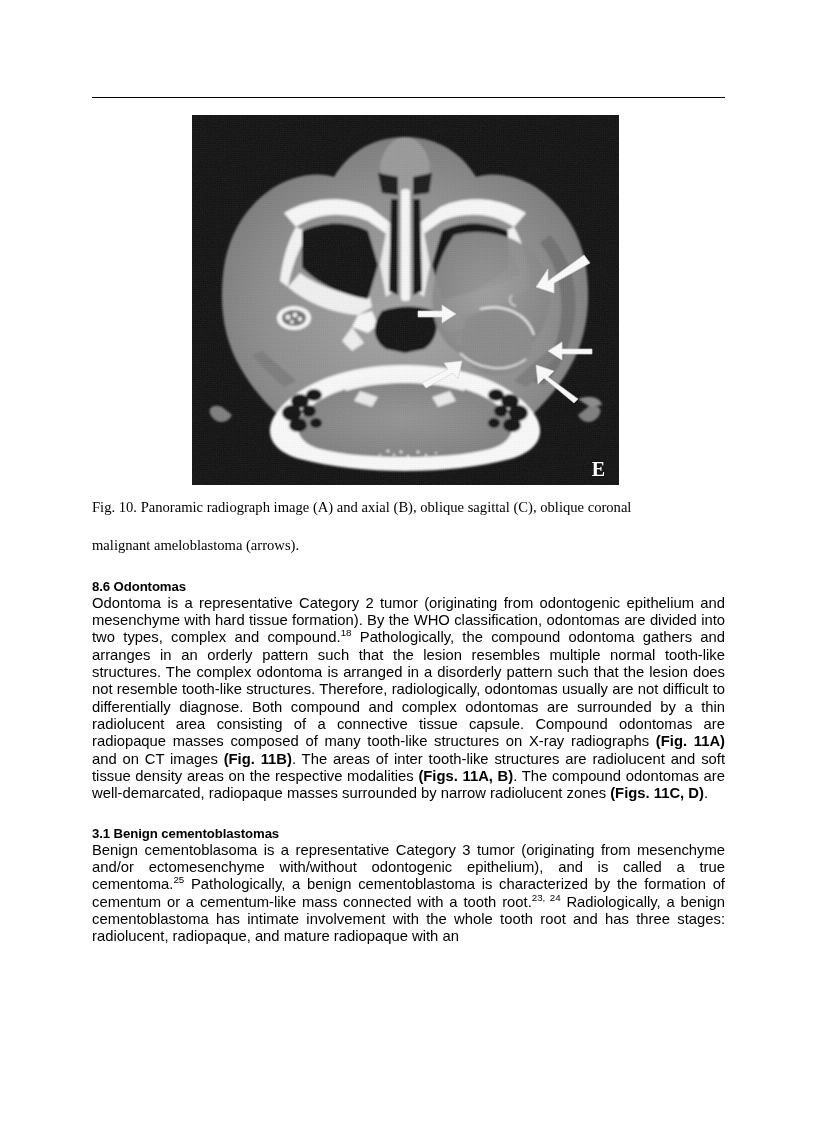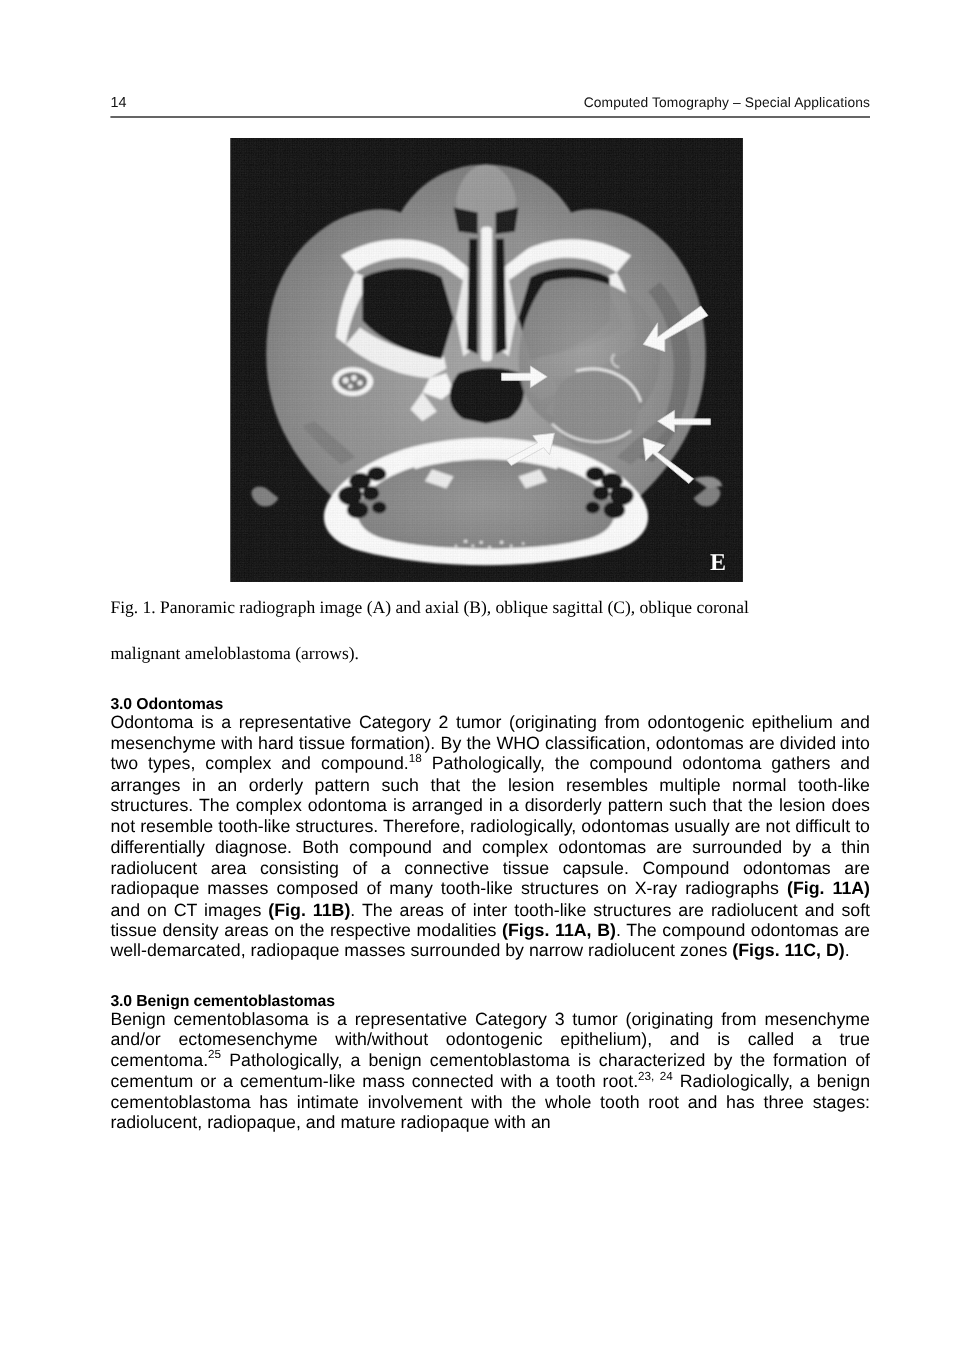--- a/index.html
+++ b/index.html
@@ -141,24 +141,20 @@
 
   .gap-before-head { height: 22px; }
   .gap-caption-to-head { height: 22px; }
 </style>
 </head>
 <body>
 
 <div class="page">
 
   <div class="header">
-    <div class="header-row">
-      <span class="header-page-num">14</span>
-      <span class="header-title">Computed Tomography – Special Applications</span>
-    </div>
     <div class="header-rule"></div>
   </div>
 
   <div class="figure-block">
     <div class="ct-frame">
 
       <svg class="ct-canvas" viewBox="0 0 427 370" preserveAspectRatio="none">
         <defs>
           <radialGradient id="softTissue" cx="50%" cy="55%" r="62%">
             <stop offset="0%" stop-color="#a6a6a6"></stop>
@@ -347,32 +343,32 @@
 
       <div class="ct-noise"></div>
 
       <div class="ct-label">E</div>
     </div>
   </div>
 
   <div class="col">
 
     <p class="caption">
-      <span>Fig. 1. Panoramic radiograph image (A) and axial (B), oblique sagittal (C), oblique coronal</span><br>
+      <span>Fig. 10. Panoramic radiograph image (A) and axial (B), oblique sagittal (C), oblique coronal</span><br>
       <br>
       <span>malignant ameloblastoma (arrows).</span>
     </p>
 
     <div class="gap-caption-to-head"></div>
 
-    <h2 class="sec-head">3.0 Odontomas</h2>
+    <h2 class="sec-head">8.6 Odontomas</h2>
 
     <p class="body-par"><span>Odontoma is a representative Category 2 tumor (originating from odontogenic epithelium and mesenchyme with hard tissue formation). By the WHO classification, odontomas are divided into two types, complex and compound.</span><sup>18</sup><span> Pathologically, the compound odontoma gathers and arranges in an orderly pattern such that the lesion resembles multiple normal tooth-like structures. The complex odontoma is arranged in a disorderly pattern such that the lesion does not resemble tooth-like structures. Therefore, radiologically, odontomas usually are not difficult to differentially diagnose. Both compound and complex odontomas are surrounded by a thin radiolucent area consisting of a connective tissue capsule. Compound odontomas are radiopaque masses composed of many tooth-like structures on X-ray radiographs </span><b>(Fig. 11A)</b><span> and on CT images </span><b>(Fig. 11B)</b><span>. The areas of inter tooth-like structures are radiolucent and soft tissue density areas on the respective modalities </span><b>(Figs. 11A, B)</b><span>. The compound odontomas are well-demarcated, radiopaque masses surrounded by narrow radiolucent zones </span><b>(Figs. 11C, D)</b><span>.</span></p>
 
     <div class="gap-before-head"></div>
 
-    <h2 class="sec-head">3.0 Benign cementoblastomas</h2>
+    <h2 class="sec-head">3.1 Benign cementoblastomas</h2>
 
     <p class="body-par"><span>Benign cementoblasoma is a representative Category 3 tumor (originating from mesenchyme and/or ectomesenchyme with/without odontogenic epithelium), and is called a true cementoma.</span><sup>25</sup><span> Pathologically, a benign cementoblastoma is characterized by the formation of cementum or a cementum-like mass connected with a tooth root.</span><sup>23, 24</sup><span> Radiologically, a benign cementoblastoma has intimate involvement with the whole tooth root and has three stages: radiolucent, radiopaque, and mature radiopaque with an</span></p>
 
   </div>
 
 </div>
 
 </body></html>

